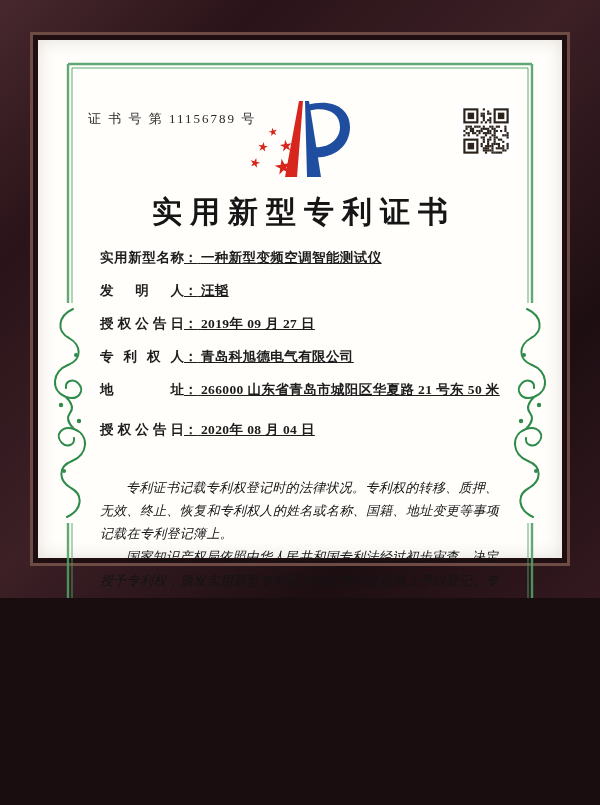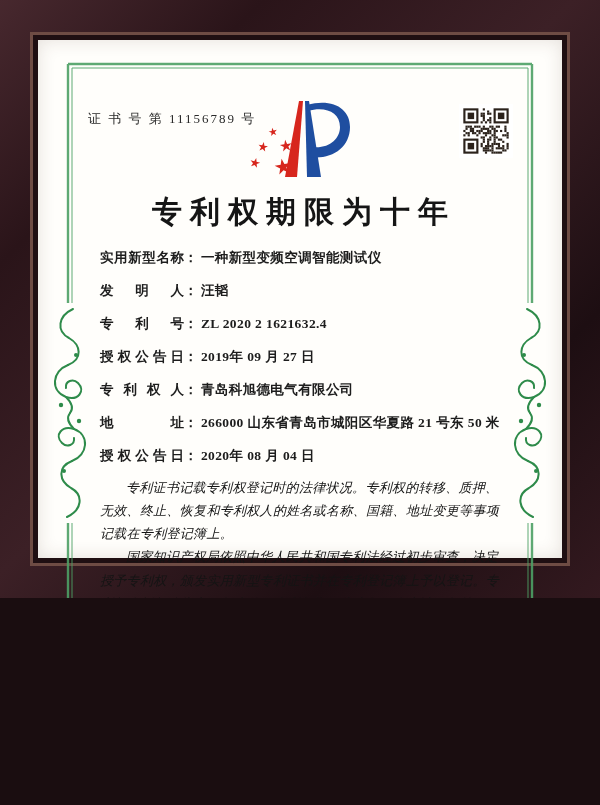--- a/index.html
+++ b/index.html
@@ -9,27 +9,27 @@
   .bevel1{position:absolute;left:30px;right:30px;top:32px;bottom:32px;background:#6e4c44;}
   .bevel2{position:absolute;left:33px;right:33px;top:35px;bottom:35px;background:#1f0f12;}
   .paper{position:absolute;left:38px;right:38px;top:40px;bottom:40px;background:#fffefb;
     box-shadow:inset 0 0 18px rgba(70,45,25,.14);}
   .overlay-svg{position:absolute;left:0;top:0;pointer-events:none;}
   .cert-no{position:absolute;left:88px;top:110px;font-size:13px;letter-spacing:2px;color:#2a2a2a;}
   .logo-wrap{position:absolute;left:247px;top:97px;width:110px;height:85px;}
   .qr-wrap{position:absolute;left:459px;top:104px;width:54px;height:54px;}
   .title{position:absolute;left:0;right:0;top:192px;text-align:center;font-size:30px;font-weight:700;
     color:#151515;letter-spacing:8px;text-indent:8px;}
-  .fields{position:absolute;left:100px;right:100px;top:249px;font-size:13.5px;color:#1d1d1d;}
+  .fields{position:absolute;left:100px;right:100px;top:249px;font-size:13.5px;color:#1d1d1d;text-decoration:underline;}
   .field{height:33px;white-space:nowrap;}
   .flabel{display:inline-block;width:84px;text-align:justify;text-align-last:justify;font-weight:600;vertical-align:top;}
   .fcolon{font-weight:600;}
   .fvalue{font-weight:600;letter-spacing:.4px;}
   .grant{display:flex;height:33px;}
-  .g1{width:222px;}
+  .g1{width:222px;margin-top:7px;}
   .body-text{position:absolute;left:100px;right:92px;top:476px;font-size:13px;line-height:1.78;
     color:#141414;font-style:italic;}
   .body-text p{margin:0;text-indent:2em;letter-spacing:.3px;}
   .footer-left{position:absolute;left:88px;top:642px;font-size:19px;color:#222;line-height:1.9;font-weight:600;}
   .sig-wrap{position:absolute;left:152px;top:620px;width:195px;height:88px;}
   .seal-date{position:absolute;left:352px;top:691px;font-size:13.5px;color:#222;font-weight:600;letter-spacing:.5px;z-index:1;}
   .seal-wrap{position:absolute;left:347px;top:598px;width:114px;height:114px;z-index:2;}
 </style>
 </head>
 <body>
@@ -248,34 +248,30 @@
         <rect x="21" y="21" width="1" height="1" fill="#2b221b"></rect>
         <rect x="12" y="22" width="1" height="1" fill="#2b221b"></rect>
         <rect x="15" y="22" width="1" height="1" fill="#2b221b"></rect>
         <rect x="16" y="22" width="1" height="1" fill="#2b221b"></rect>
         <rect x="17" y="22" width="1" height="1" fill="#2b221b"></rect>
         <rect x="18" y="22" width="1" height="1" fill="#2b221b"></rect>
         <rect x="19" y="22" width="1" height="1" fill="#2b221b"></rect>
       </svg>
   </div>
 
-  <div class="title">专利权期限为十年</div>
+  <div class="title">实用新型专利证书</div>
 
   <div class="fields">
     <div class="field">
       <span class="flabel">实用新型名称</span><span class="fcolon">：</span>
       <span class="fvalue">一种新型变频空调智能测试仪</span>
     </div>
     <div class="field">
       <span class="flabel">发明人</span><span class="fcolon">：</span>
       <span class="fvalue">汪韬</span>
-    </div>
-    <div class="field">
-      <span class="flabel">专利号</span><span class="fcolon">：</span>
-      <span class="fvalue">ZL 2020 2 1621632.4</span>
     </div>
     <div class="field">
       <span class="flabel">授权公告日</span><span class="fcolon">：</span>
       <span class="fvalue">2019年 09 月 27 日</span>
     </div>
     <div class="field">
       <span class="flabel">专利权人</span><span class="fcolon">：</span>
       <span class="fvalue">青岛科旭德电气有限公司</span>
     </div>
     <div class="field">

